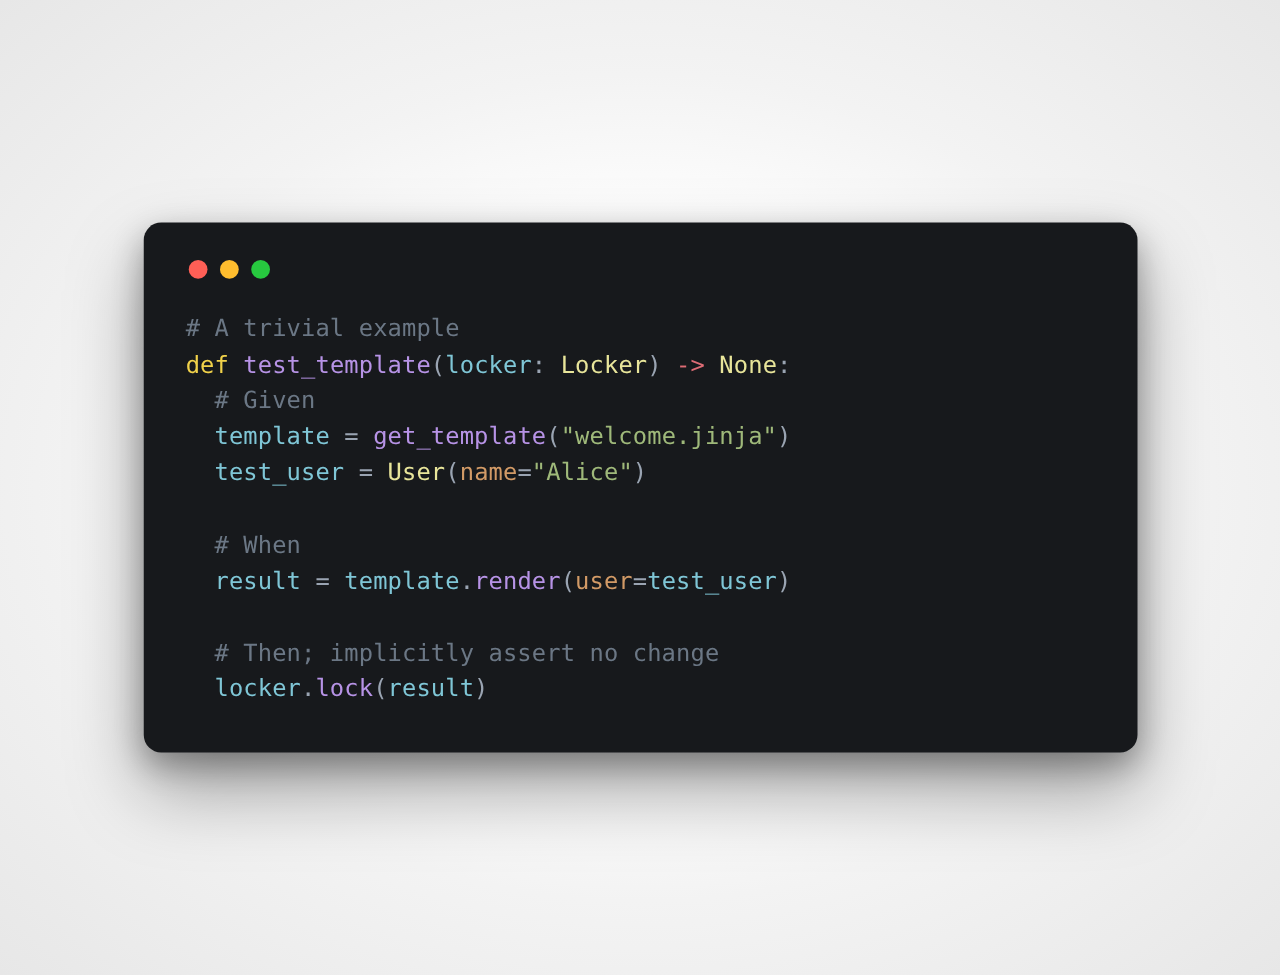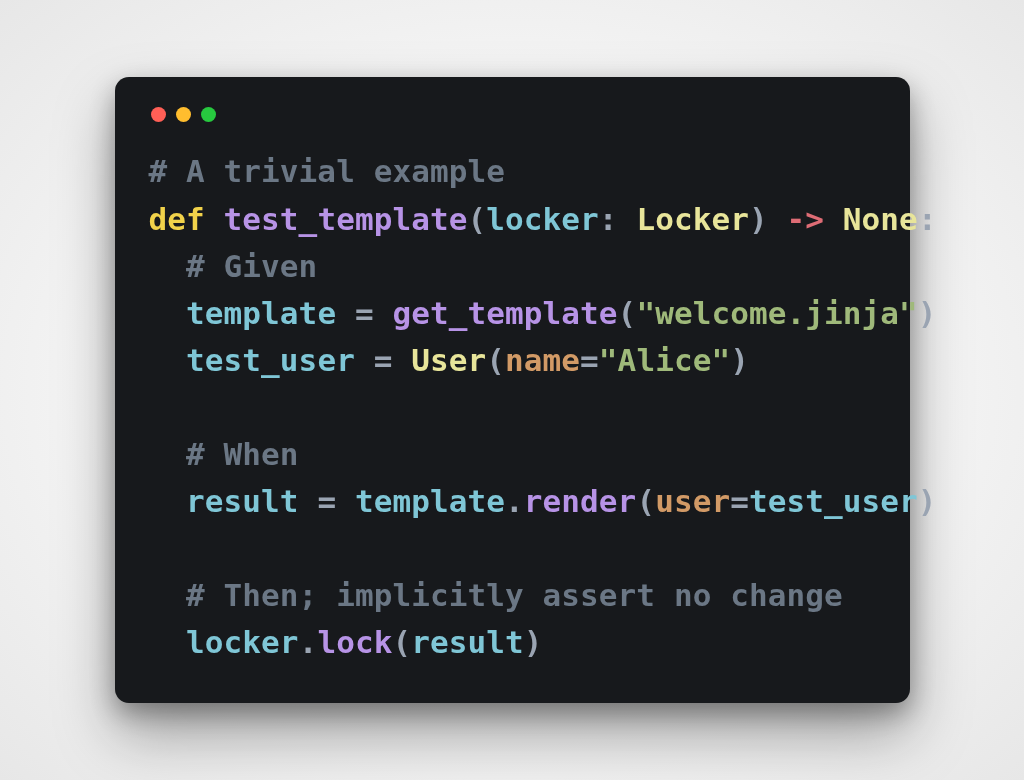--- a/index.html
+++ b/index.html
@@ -37,26 +37,25 @@
     width: 15px;
     height: 15px;
     border-radius: 50%;
   }
   .dot.red    { background: #ff5f56; }
   .dot.yellow { background: #ffbd2e; }
   .dot.green  { background: #27c93f; }
 
   pre.code {
     margin: 0;
-    font-size: 31px;
+    font-size: 19px;
     line-height: 1.52;
     white-space: pre;
     color: #c9d1d9;
     letter-spacing: 0.1px;
-    font-weight: bold;
   }
   pre.code span { font-family: inherit; }
 
   
   .c  { color: #6b7785; }          
   .kw { color: #f1d24a; }          
   .fn { color: #b793e6; }          
   .id { color: #7fc6d6; }          
   .ty { color: #e8e59a; }          
   .op { color: #9aa4b2; }          

